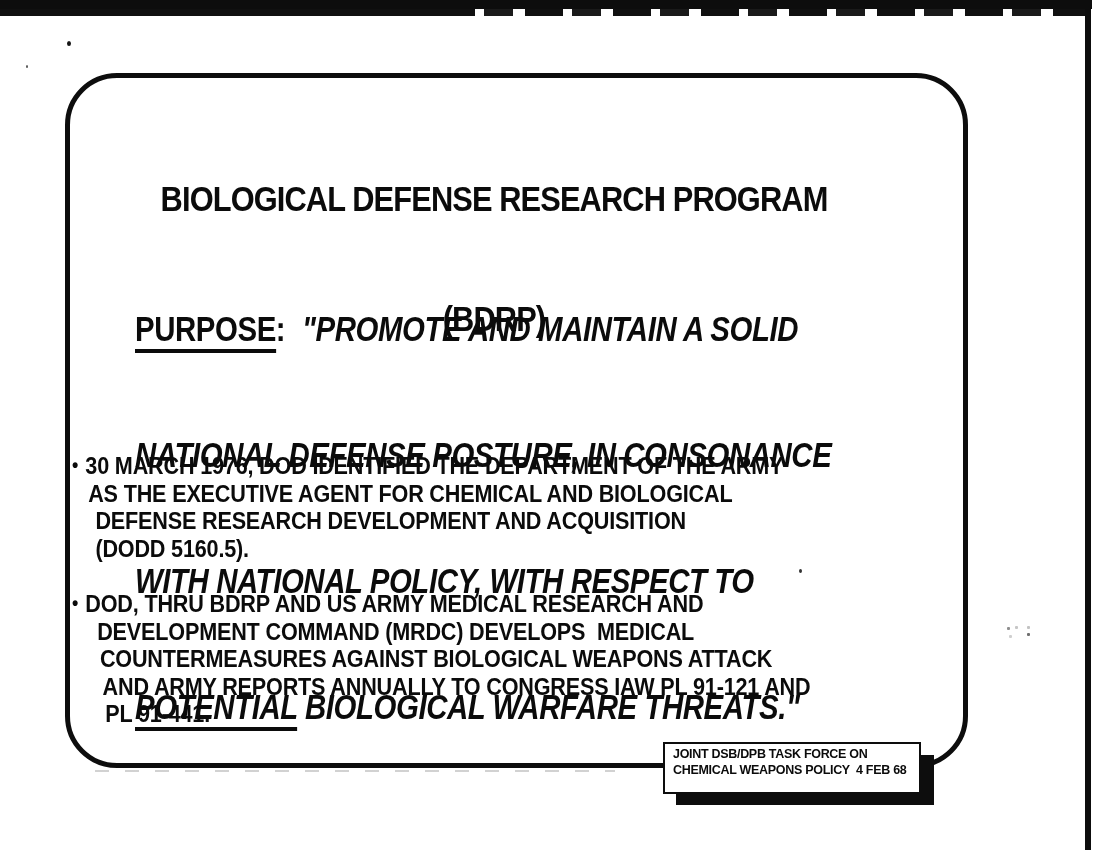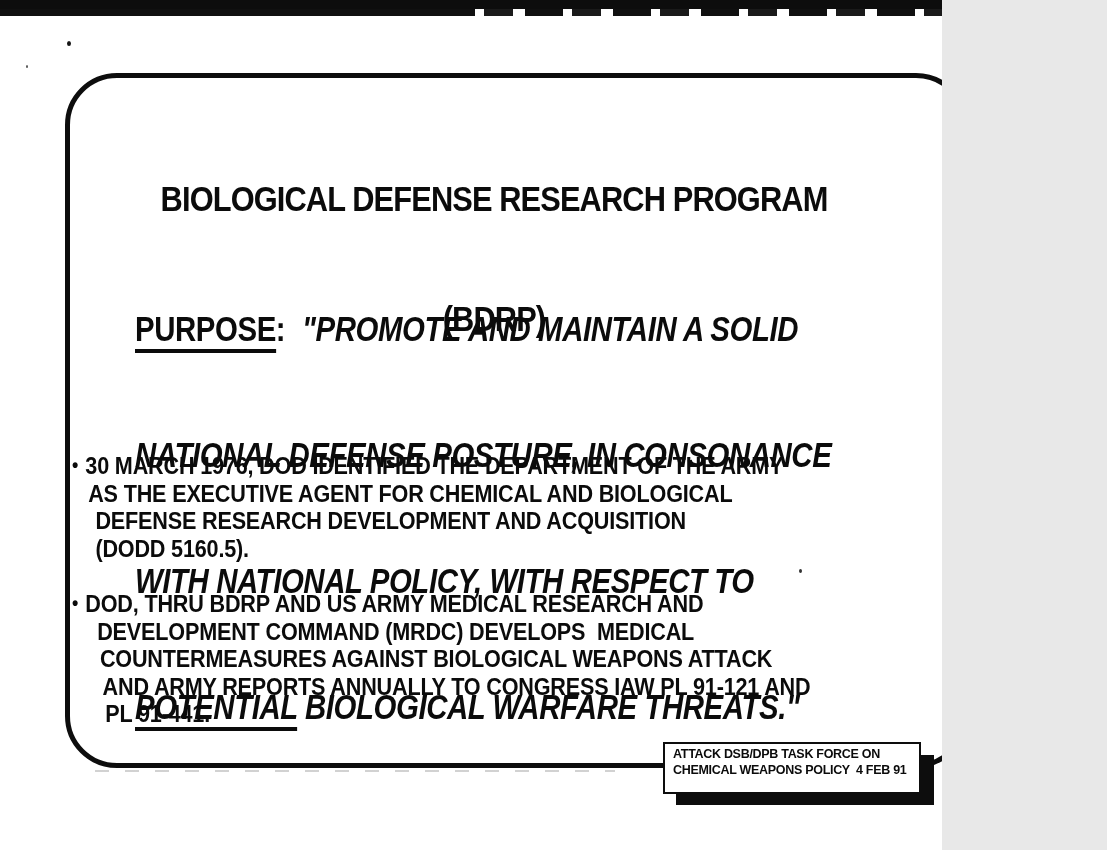--- a/index.html
+++ b/index.html
@@ -1,18 +1,18 @@
 <!DOCTYPE html>
 <html><head>
 <meta charset="utf-8">
 <style>
   html, body { margin: 0; padding: 0; background: #e8e8e8; }
   .page {
     position: relative;
-    width: 942px;
+    width: 1107px;
     height: 850px;
     background: #ffffff;
     overflow: hidden;
     font-family: "Liberation Sans", sans-serif;
     color: #0b0b0b;
   }
 
   
   .top-bar-main {
     position: absolute; left: 0; top: 0;
@@ -172,17 +172,17 @@
   <div class="bullet-block bullet-2">
     <div class="b-line"><span class="b-marker">•</span><span>DOD, THRU BDRP AND US ARMY MEDICAL RESEARCH AND</span></div>
     <div class="b-line ind-25">DEVELOPMENT COMMAND (MRDC) DEVELOPS  MEDICAL</div>
     <div class="b-line ind-28">COUNTERMEASURES AGAINST BIOLOGICAL WEAPONS ATTACK</div>
     <div class="b-line ind-31">AND ARMY REPORTS ANNUALLY TO CONGRESS IAW PL 91-121 AND</div>
     <div class="b-line ind-33">PL 91-441.</div>
   </div>
 
   <div class="stamp-shadow"></div>
   <div class="stamp">
-    <div class="stamp-line">ATTACK DSB/DPB TASK FORCE ON</div>
-    <div class="stamp-line">CHEMICAL WEAPONS POLICY  4 FEB 91</div>
+    <div class="stamp-line">JOINT DSB/DPB TASK FORCE ON</div>
+    <div class="stamp-line">CHEMICAL WEAPONS POLICY  4 FEB 68</div>
   </div>
 
 </div>
 
 </body></html>

